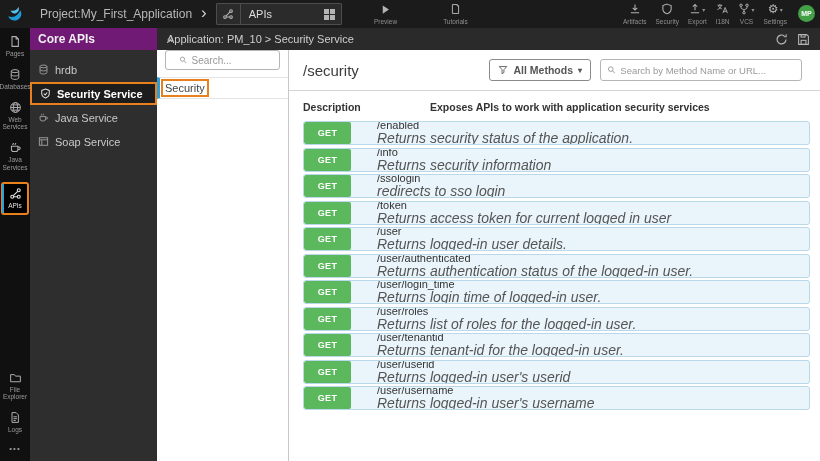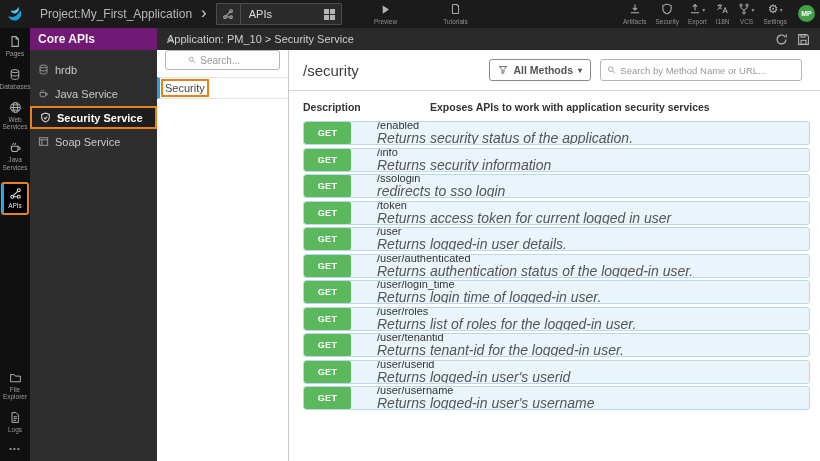--- a/index.html
+++ b/index.html
@@ -52,21 +52,21 @@
   .content { flex:1; display:flex; flex-direction:column; min-width:0; }
   .app-header { height:22px; background:#2a2a2a; display:flex; align-items:center; color:#cfcfcf; font-size:11px; padding:0 10px; flex-shrink:0; }
   .app-header .sp { flex:1; }
   .ah-ic { color:#b5b5b5; margin-left:9px; cursor:pointer; }
 
   .white { flex:1; background:#fff; display:flex; min-height:0; }
 
   
   .endpoints { width:132px; border-right:1px solid #c9c9c9; flex-shrink:0; display:flex; flex-direction:column; }
   .endpoints-title { font-weight:bold; font-size:12px; color:#333; padding:8px 8px 7px; }
-  .endpoints-search { margin:0 8px 7px; border:1px solid #b5b5b5; border-radius:3px; height:20px; display:flex; align-items:center; padding:0 22px; gap:4px; color:#999; }
+  .endpoints-search { margin:0 8px 7px; border:1px solid #b5b5b5; border-radius:3px; height:20px; display:flex; align-items:center; padding:0 13px; gap:4px; color:#999; }
   .endpoints-search input { border:none; outline:none; width:100%; font-size:10px; font-family:"Liberation Sans",sans-serif; color:#555; }
   .endpoints-search input::placeholder { color:#999; }
   .endpoint-item { height:22px; border-left:3px solid #2d9fd8; border-top:1px solid #e4e4e4; border-bottom:1px solid #e4e4e4; display:flex; align-items:center; padding-left:1px; font-size:11px; color:#444; cursor:pointer; }
   .annot-box { border:2px solid #e8811c; padding:0 2px; line-height:14px; }
 
   
   .main { flex:1; display:flex; flex-direction:column; min-width:0; }
   .main-header { display:flex; align-items:center; padding:9px 18px 9px 14px; border-bottom:1px solid #d5d5d5; flex-shrink:0; }
   .main-title { font-size:15px; color:#3c3c3c; flex:1; }
   .methods-btn { display:flex; align-items:center; gap:5px; border:1px solid #8a8a8a; border-radius:3px; height:22px; padding:0 8px; font-size:10.5px; font-weight:bold; color:#555; margin-right:9px; cursor:pointer; background:#fff; white-space:nowrap; }
@@ -261,38 +261,38 @@
     <div class="core-list">
       <div class="core-item">
         <span class="ic">
           <svg width="11" height="11" viewBox="0 0 16 16" fill="none" stroke="currentColor" stroke-width="1.4">
             <ellipse cx="8" cy="3.5" rx="5" ry="2"></ellipse>
               <path d="M3 3.5v9c0 1.1 2.2 2 5 2s5-.9 5-2v-9M3 8c0 1.1 2.2 2 5 2s5-.9 5-2"></path>
           </svg>
         </span>
         <span>hrdb</span>
       </div>
+      <div class="core-item selected">
+        <span class="ic">
+          <svg width="11" height="11" viewBox="0 0 16 16" fill="none" stroke="currentColor" stroke-width="1.5">
+            <path d="M8 1.5l5.5 2v4.5c0 3.3-2.4 5.4-5.5 6.5-3.1-1.1-5.5-3.2-5.5-6.5V3.5z"></path>
+              <path d="M5.5 8l2 2 3-3.5"></path>
+          </svg>
+        </span>
+        <span>Security Service</span>
+      </div>
       <div class="core-item">
         <span class="ic">
           <svg width="11" height="11" viewBox="0 0 16 16" fill="none" stroke="currentColor" stroke-width="1.4">
             <path d="M3 6.5h8v3.5a3 3 0 0 1-3 3H6a3 3 0 0 1-3-3z"></path>
               <path d="M11 7.5h1.3a1.5 1.5 0 0 1 0 3H11"></path>
               <path d="M5.5 2.5c0 1.2-1 1.2-1 2.4M8.3 2.5c0 1.2-1 1.2-1 2.4"></path>
           </svg>
         </span>
         <span>Java Service</span>
-      </div>
-      <div class="core-item selected">
-        <span class="ic">
-          <svg width="11" height="11" viewBox="0 0 16 16" fill="none" stroke="currentColor" stroke-width="1.5">
-            <path d="M8 1.5l5.5 2v4.5c0 3.3-2.4 5.4-5.5 6.5-3.1-1.1-5.5-3.2-5.5-6.5V3.5z"></path>
-              <path d="M5.5 8l2 2 3-3.5"></path>
-          </svg>
-        </span>
-        <span>Security Service</span>
       </div>
       <div class="core-item">
         <span class="ic">
           <svg width="11" height="11" viewBox="0 0 16 16" fill="none" stroke="currentColor" stroke-width="1.4">
             <rect x="2" y="2.5" width="12" height="11"></rect>
               <path d="M2 5.5h12M5.5 5.5V13.5"></path>
           </svg>
         </span>
         <span>Soap Service</span>
       </div>

